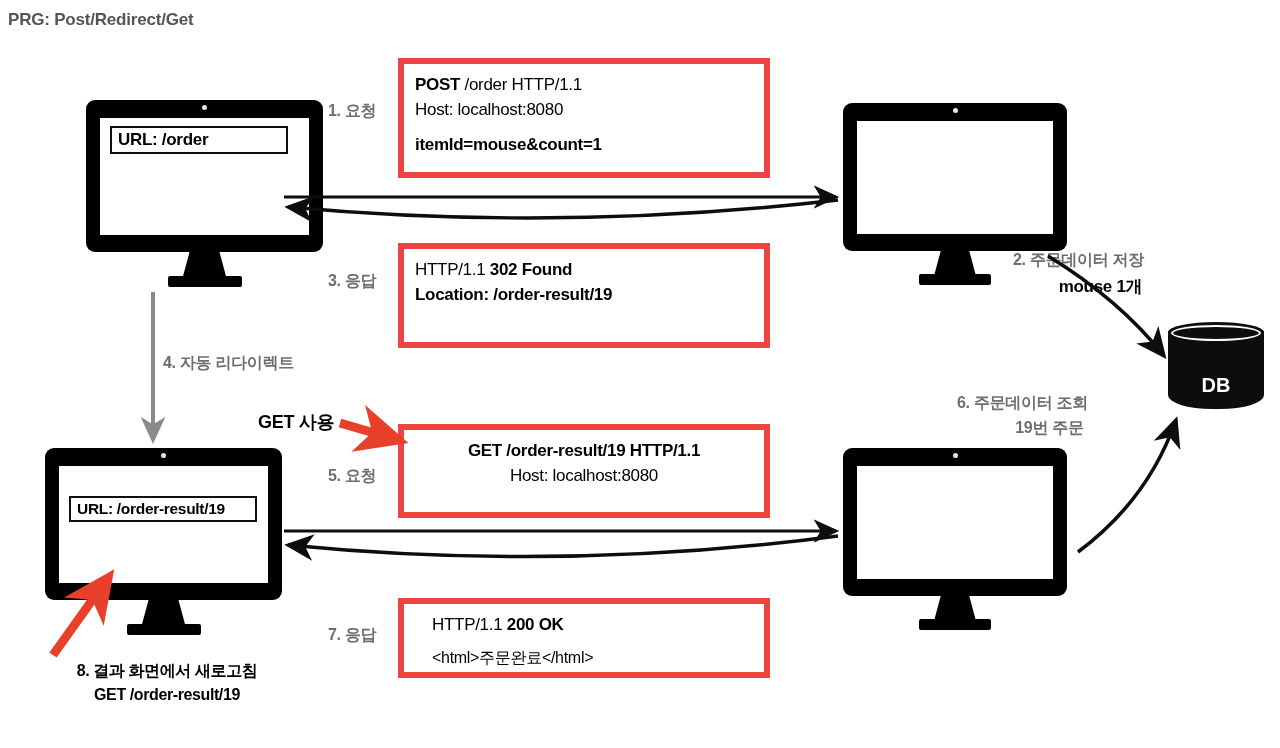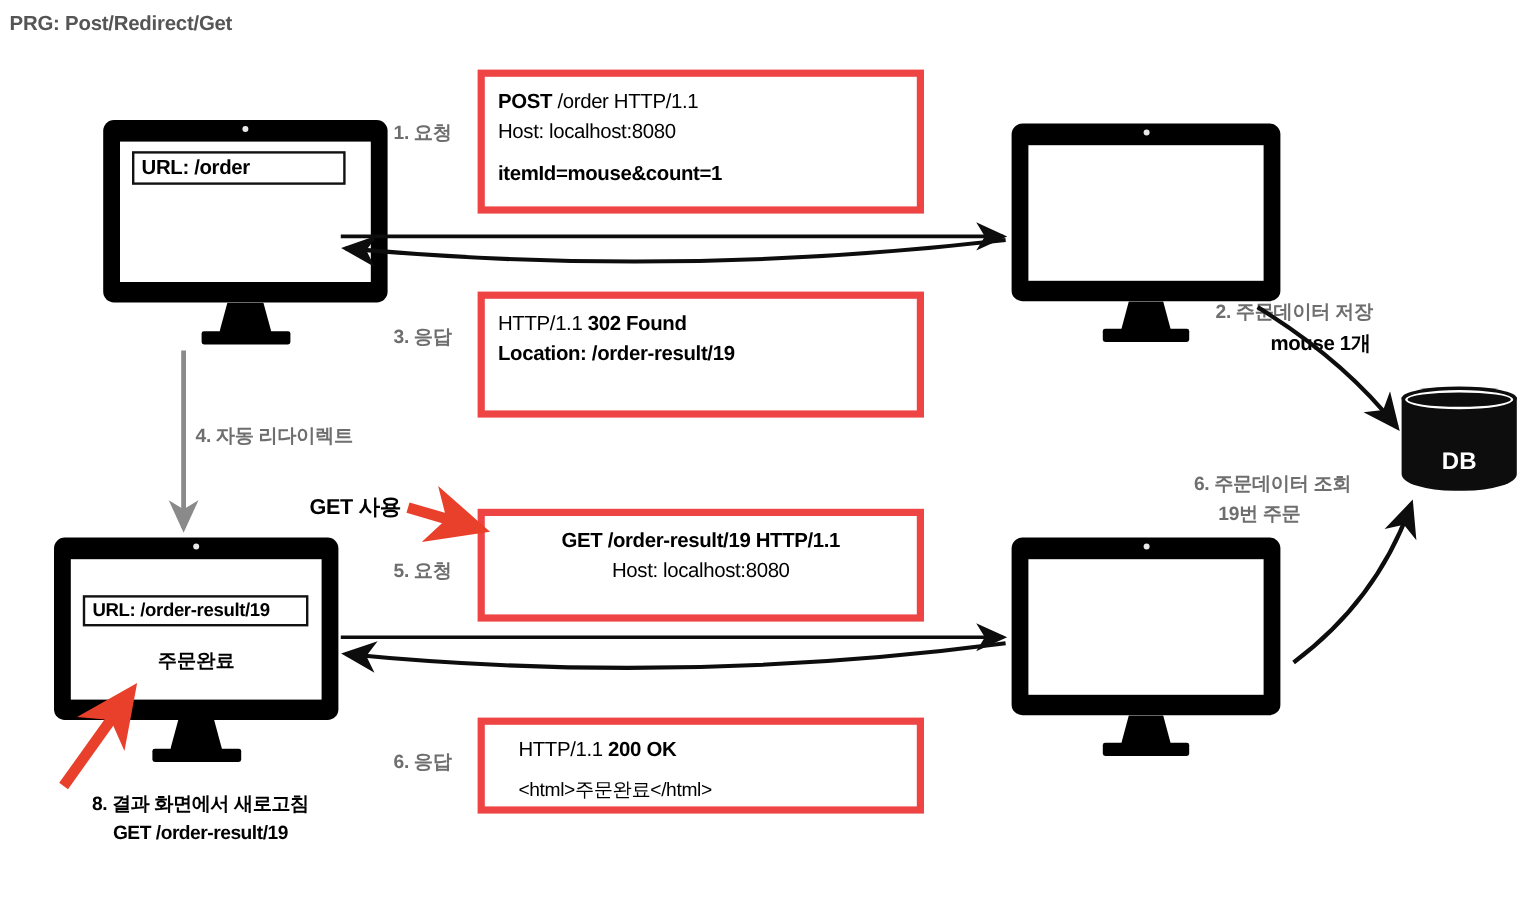--- a/index.html
+++ b/index.html
@@ -181,21 +181,20 @@
   <div class="neck" style="width:44px; height:26px; margin-left:-22px; top:152px;
        clip-path: polygon(16% 0, 84% 0, 100% 100%, 0 100%);"></div>
   <div class="foot" style="width:74px; height:11px; margin-left:-37px; top:176px;"></div>
 </div>
 
 <div class="monitor" id="client-2" style="left:45px; top:448px; width:237px; height:190px;">
   <div class="bezel" style="height:152px;"></div>
   <div class="cam"></div>
   <div class="screen" style="left:14px; top:18px; width:209px; height:117px;">
     <div class="urlbar" style="left:10px; top:30px; width:188px; height:26px; font-size:15.5px;">URL: /order-result/19</div>
-    <div class="screen-body" style="left:0; top:75px; width:209px; font-size:16px;">주문완료</div>
   </div>
   <div class="neck" style="width:44px; height:26px; margin-left:-22px; top:152px;
        clip-path: polygon(16% 0, 84% 0, 100% 100%, 0 100%);"></div>
   <div class="foot" style="width:74px; height:11px; margin-left:-37px; top:176px;"></div>
 </div>
 
 <div class="monitor" id="server-1" style="left:843px; top:103px; width:224px; height:185px;">
   <div class="bezel" style="height:148px;"></div>
   <div class="cam"></div>
   <div class="screen" style="left:14px; top:18px; width:196px; height:113px;">
@@ -251,24 +250,24 @@
 
 <div class="steplabel" style="left:1013px; top:250px;">2. 주문데이터 저장</div>
 <div class="blacklabel" style="left:1013px; top:275px; width:175px; font-size:17px;">mouse 1개</div>
 
 <div class="steplabel" style="left:328px; top:271px;">3. 응답</div>
 
 <div class="steplabel" style="left:163px; top:353px;">4. 자동 리다이렉트</div>
 
 <div class="steplabel" style="left:328px; top:466px;">5. 요청</div>
 
-<div class="steplabel" style="left:995px; top:393px;">6. 주문데이터 조회</div>
+<div class="steplabel" style="left:957px; top:393px;">6. 주문데이터 조회</div>
 <div class="steplabel" style="left:957px; top:418px; width:185px; text-align:center;">19번 주문</div>
 
-<div class="steplabel" style="left:328px; top:625px;">6. 응답</div>
+<div class="steplabel" style="left:328px; top:625px;">7. 응답</div>
 
 <div class="blacklabel" style="left:258px; top:410px; font-size:18px;">GET 사용</div>
 
 <div class="annot" style="left:0px; top:659px; width:334px;">
   <span style="font-size:16px;">8. 결과 화면에서 새로고침</span><br>
   <span style="font-size:16px;">GET /order-result/19</span><br>
 </div>
 
 <svg class="overlay" viewBox="0 0 1280 748">
   <defs>

